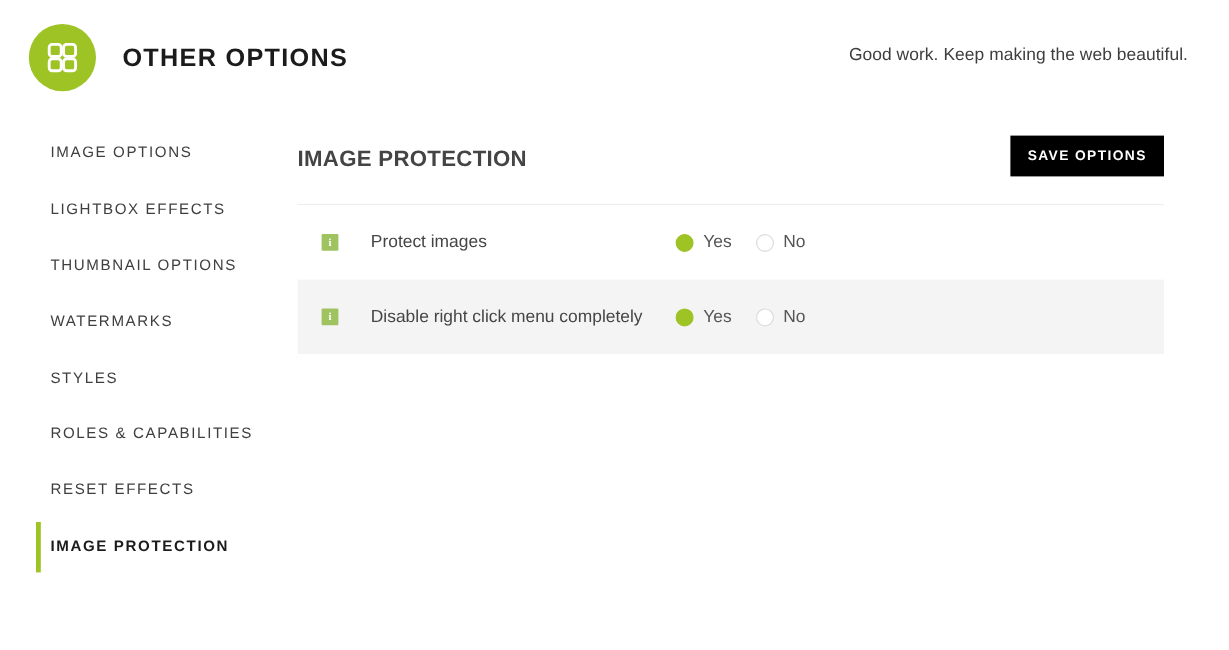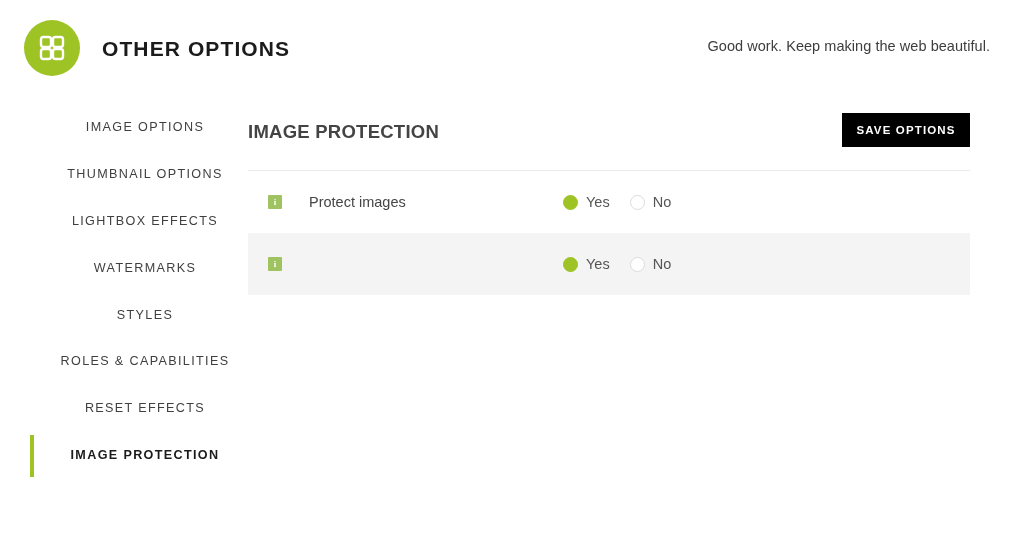--- a/index.html
+++ b/index.html
@@ -38,21 +38,20 @@
   
   .sidebar {
     position:absolute; left:0; top:104px; width:248px;
   }
   .nav-item {
     position:relative;
     height:46.8px;
     display:flex; align-items:center;
     padding-left:42px;
     cursor:pointer;
-    justify-content:center;
   }
   .nav-label {
     font-size:12.6px; color:#3f3f3f;
     letter-spacing:1.35px; font-weight:normal;
     white-space:nowrap;
   }
   .nav-item.active .nav-label {
     font-weight:bold; color:#1b1b1b;
   }
   .nav-item.active::before {
@@ -142,24 +141,24 @@
     <div class="brand-title">OTHER OPTIONS</div>
   </div>
   <div class="tagline">Good work. Keep making the web beautiful.</div>
 </div>
 
 <nav class="sidebar">
   <div class="nav-item">
     <span class="nav-label">IMAGE OPTIONS</span>
   </div>
   <div class="nav-item">
+    <span class="nav-label">LIGHTBOX EFFECTS</span>
+  </div>
+  <div class="nav-item">
     <span class="nav-label">THUMBNAIL OPTIONS</span>
-  </div>
-  <div class="nav-item">
-    <span class="nav-label">LIGHTBOX EFFECTS</span>
   </div>
   <div class="nav-item">
     <span class="nav-label">WATERMARKS</span>
   </div>
   <div class="nav-item">
     <span class="nav-label">STYLES</span>
   </div>
   <div class="nav-item">
     <span class="nav-label">ROLES &amp; CAPABILITIES</span>
   </div>
@@ -193,20 +192,21 @@
         <label class="radio-opt">
           <span class="dot"></span>
           <span class="radio-text">No</span>
         </label>
       </div>
     </div>
 
     <div class="opt-row alt">
       <div class="opt-left">
         <span class="info-icon">i</span>
+        <span class="opt-label">Disable right click menu completely</span>
       </div>
       <div class="opt-right">
         <label class="radio-opt">
           <span class="dot on"></span>
           <span class="radio-text">Yes</span>
         </label>
         <label class="radio-opt">
           <span class="dot"></span>
           <span class="radio-text">No</span>
         </label>

